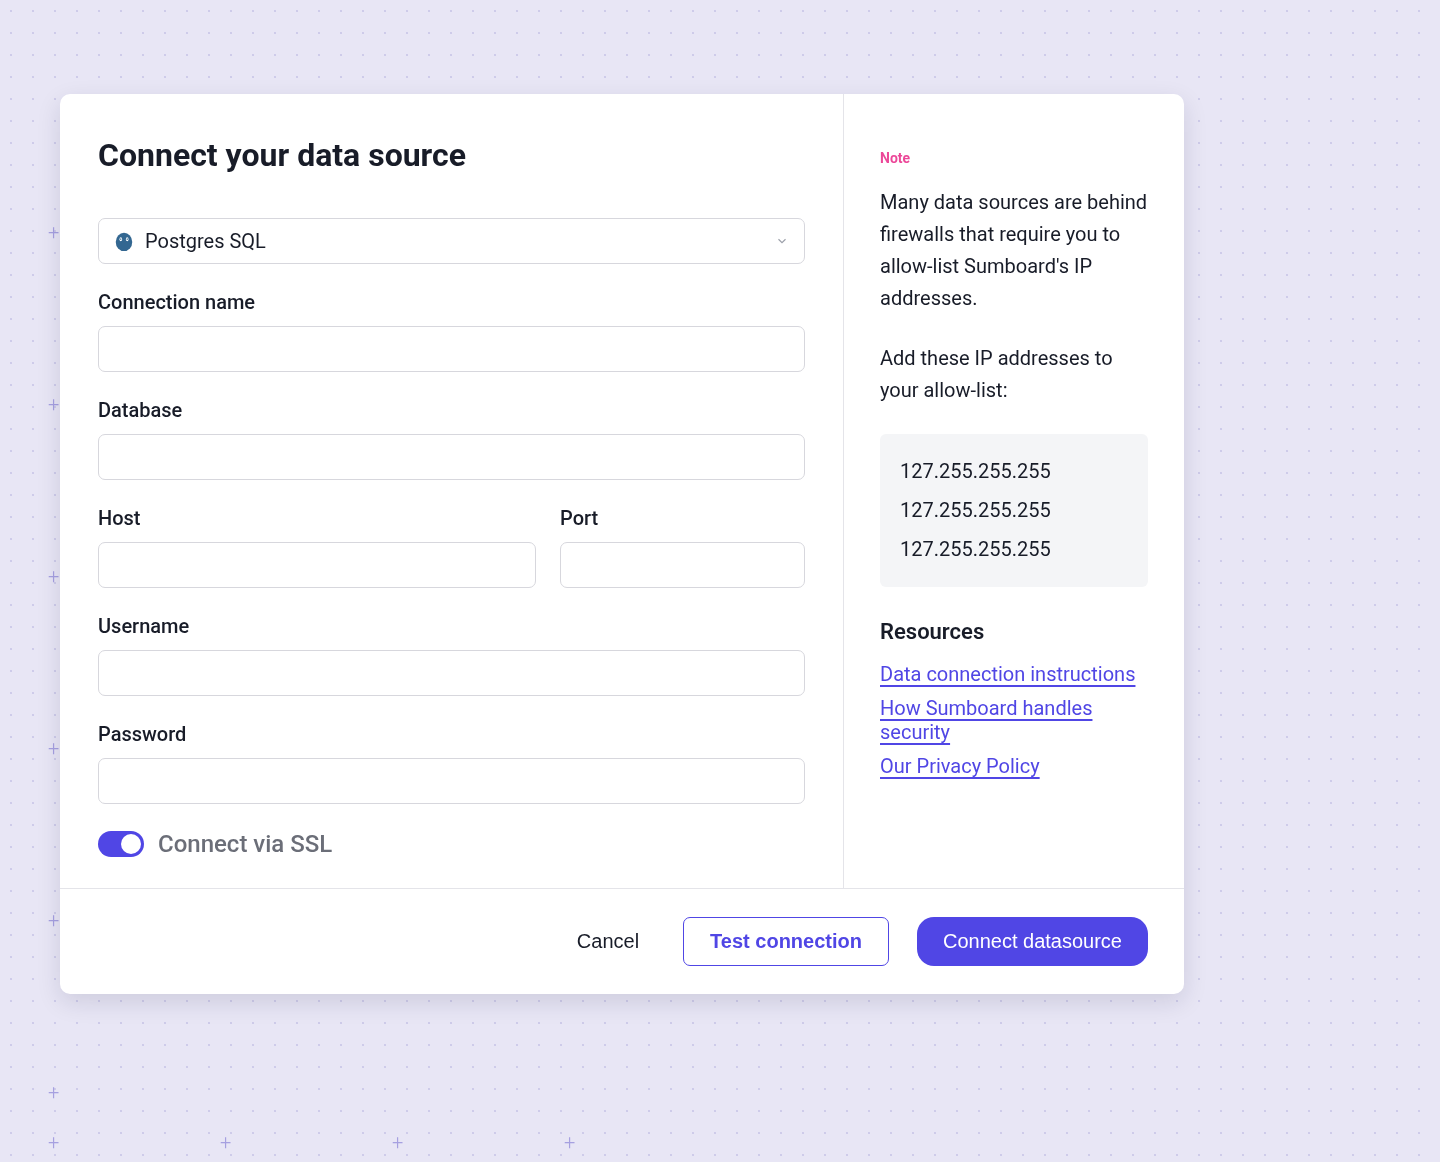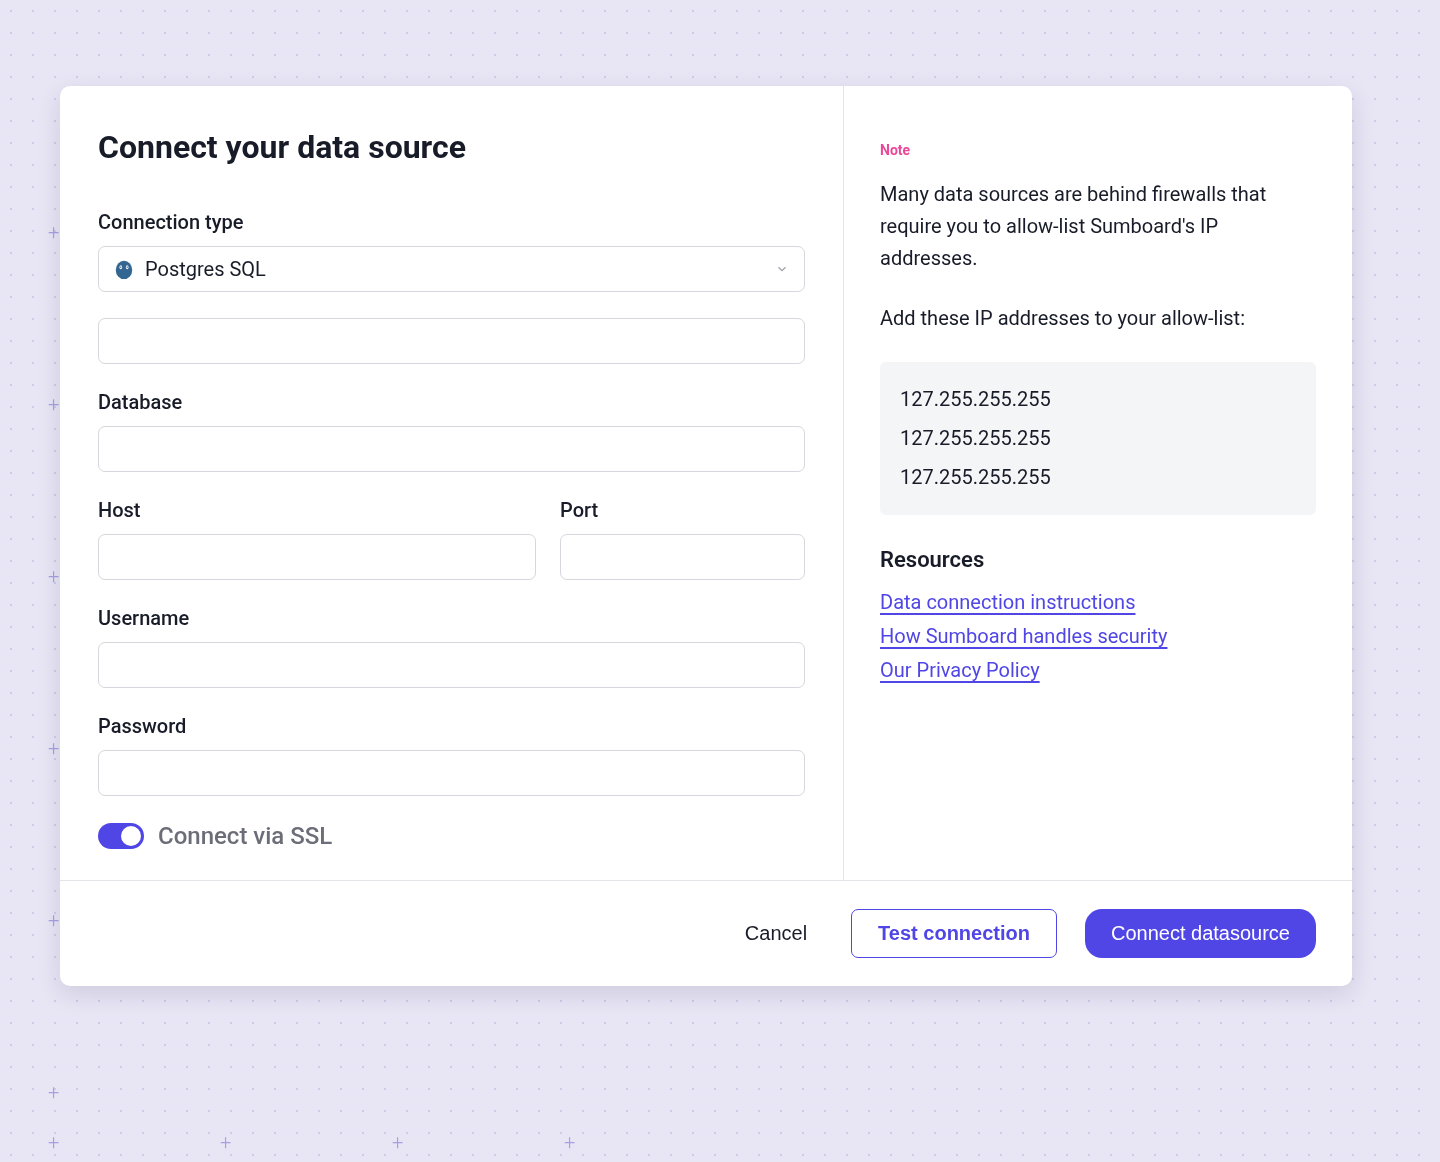--- a/index.html
+++ b/index.html
@@ -23,22 +23,22 @@
     position: absolute;
     color: #A6A0E0;
     font-size: 20px;
     font-weight: 300;
     z-index: 0;
     user-select: none;
   }
   .dialog {
     position: absolute;
     left: 60px;
-    top: 86px;
-    width: 1292px;
+    top: 94px;
+    width: 1124px;
     background: #fff;
     border-radius: 10px;
     box-shadow: 0 8px 24px rgba(20,20,60,0.12);
     z-index: 2;
     overflow: hidden;
   }
   .dialog-body {
     display: flex;
   }
   .left-panel {
@@ -229,39 +229,39 @@
 <span class="plus" style="left:220px; top:1130px;">+</span>
 <span class="plus" style="left:392px; top:1130px;">+</span>
 <span class="plus" style="left:564px; top:1130px;">+</span>
 
 <div class="dialog">
   <div class="dialog-body">
     <div class="left-panel">
       <h1 class="title">Connect your data source</h1>
 
       <div class="field-group">
-        <label class="label">Connection type</label>
         <div class="select-wrap">
           <div class="select">
             <svg class="select-icon" viewBox="0 0 24 24">
               <ellipse cx="12" cy="13" rx="9" ry="10" fill="#336791"></ellipse>
               <ellipse cx="8.5" cy="10" rx="1.4" ry="2.2" fill="#fff"></ellipse>
               <ellipse cx="15.5" cy="10" rx="1.4" ry="2.2" fill="#fff"></ellipse>
               <ellipse cx="8.5" cy="10" rx="0.6" ry="1" fill="#336791"></ellipse>
               <ellipse cx="15.5" cy="10" rx="0.6" ry="1" fill="#336791"></ellipse>
             </svg>
             <span>Postgres SQL</span>
             <svg class="chevron" width="14" height="14" viewBox="0 0 24 24" fill="none" stroke="currentColor" stroke-width="2">
                 <polyline points="6 9 12 15 18 9"></polyline>
               </svg>
           </div>
         </div>
       </div>
 
       <div class="field-group">
+        <label class="label">Connection name</label>
         <input class="text-input" type="text" value="" style="">
       </div>
 
       <div class="field-group">
         <label class="label">Database</label>
         <input class="text-input" type="text" value="" style="">
       </div>
 
       <div class="field-group row">
         <div class="col-host">

